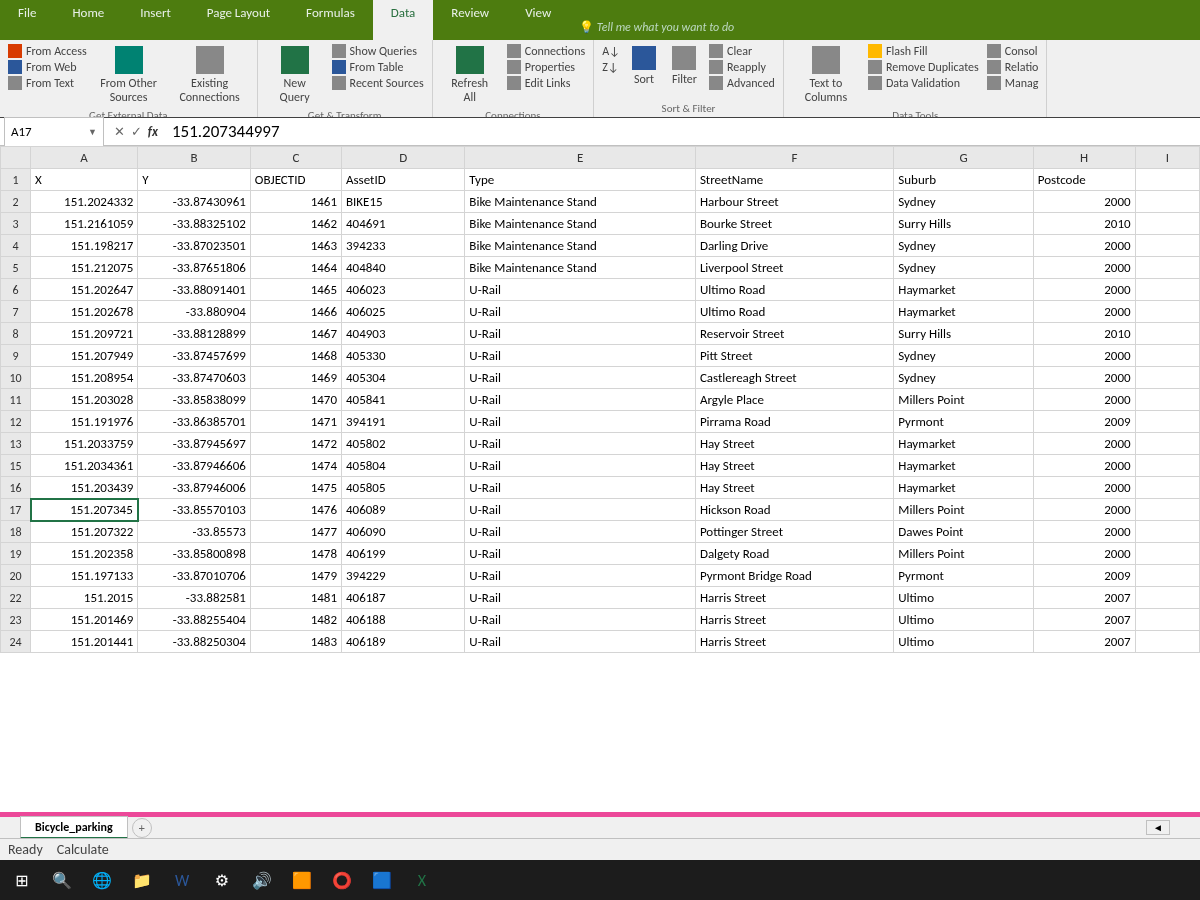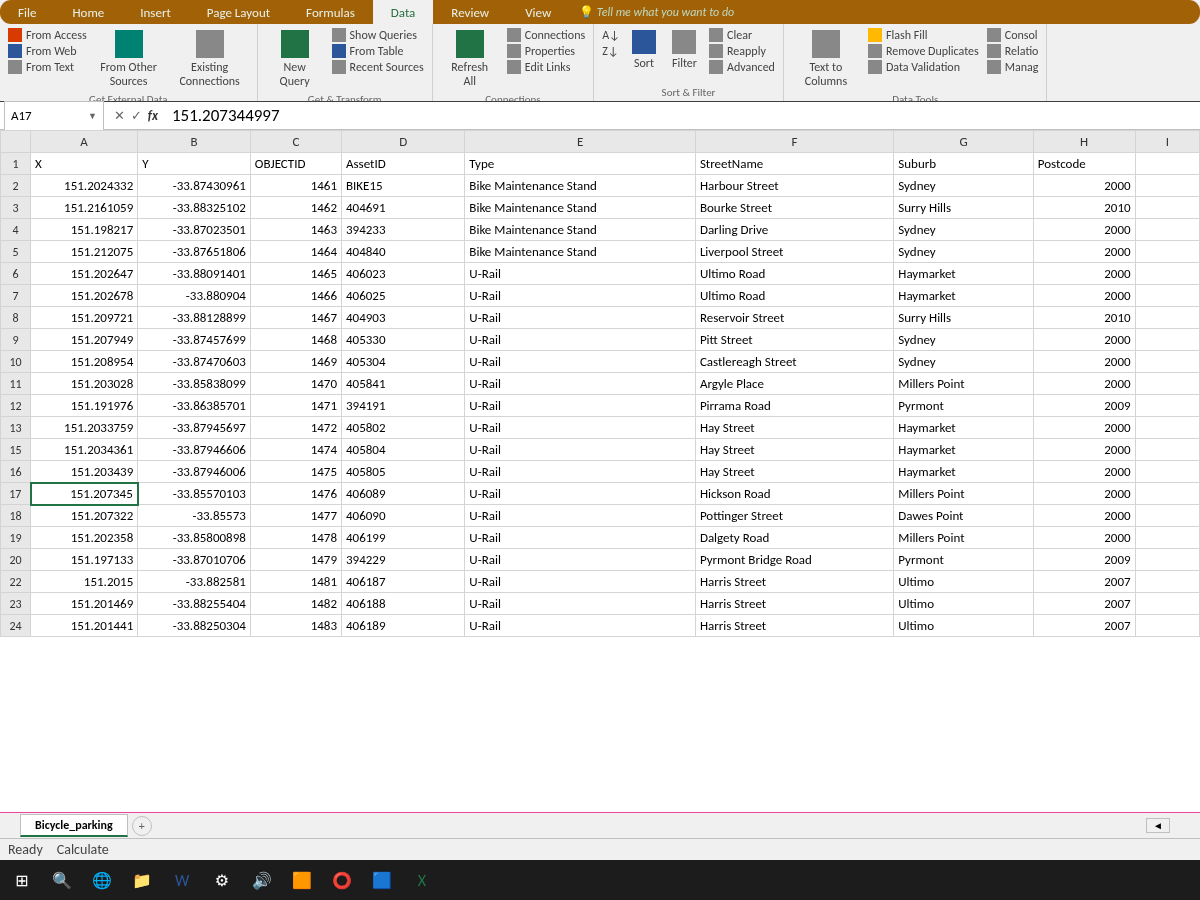--- a/index.html
+++ b/index.html
@@ -1,22 +1,22 @@
 <!DOCTYPE html>
 <html><head>
 <meta charset="utf-8">
 <style>
   * { box-sizing: border-box; margin: 0; padding: 0; font-family: "Segoe UI", Calibri, Arial, sans-serif; }
   body { background: #f0f0f0; width: 1200px; height: 900px; overflow: hidden; display: flex; flex-direction: column; }
   
   
-  .menubar { background: #a16207; display: flex; height: 24px; color: #e8f0e8; font-size: 13px; border-radius: 11px; }
+  .menubar { background: #4d7c0f; display: flex; height: 40px; color: #e8f0e8; font-size: 13px; }
   .menubar .tab { padding: 5px 18px; cursor: pointer; }
   .menubar .tab.active { background: #f0f0f0; color: #2a7040; }
-  .tellme { padding: 5px 10px; color: #bcd8c0; font-style: italic; font-size: 12px; }
+  .tellme { padding: 20px 10px; color: #bcd8c0; font-style: italic; font-size: 12px; }
   .tellme::before { content: "💡 "; font-style: normal; }
   
   
   .ribbon { background: #f0f0f0; border-bottom: 1px solid #404040; height: 78px; display: flex; font-size: 12px; color: #444; overflow: hidden; }
   .group { border-right: 1px solid #d0d0d0; padding: 4px 8px 2px 8px; display: flex; flex-direction: column; justify-content: space-between; }
   .group-label { text-align: center; color: #666; font-size: 11px; margin-top: 2px; }
   .group-body { display: flex; gap: 8px; align-items: flex-start; }
   .rbtn { display: flex; flex-direction: column; align-items: center; gap: 2px; padding: 2px 4px; cursor: pointer; text-align: center; line-height: 1.2; }
   .ricon { width: 20px; height: 20px; display:inline-block; }
   .stack { display: flex; flex-direction: column; gap: 2px; }
@@ -39,21 +39,21 @@
   th { background: #e8e8e8; font-weight: normal; text-align: center; color:#333; position:relative;}
   th.rowhead { background: #e8e8e8; text-align: center; width: 28px; font-size:12px;}
   td { text-align: right; background:#fff; }
   td.txt { text-align: left; }
   tr.header-row td { text-align:left; background:#fff;}
   .selcell { border: 2px solid #217346 !important; }
   .corner { background:#e8e8e8; width:28px;}
   .col-A{width:100px}.col-B{width:105px}.col-C{width:85px}.col-D{width:115px}.col-E{width:215px}.col-F{width:185px}.col-G{width:130px}.col-H{width:95px}.col-I{width:60px}
   
   
-  .sheettabs { background:#f0f0f0; border-top:1px solid #ec4899; height:26px; display:flex; align-items:center; font-size:12px; padding-left:20px; gap:4px;}
+  .sheettabs { background:#f0f0f0; border-top:5px solid #ec4899; height:26px; display:flex; align-items:center; font-size:12px; padding-left:20px; gap:4px;}
   .sheettab { background:#fff; border:1px solid #c0c0c0; border-bottom:none; padding:3px 14px; cursor:pointer; }
   .sheettab.active { font-weight:bold; border-bottom:2px solid #217346;}
   .addsheet { width:20px; height:20px; border:1px solid #c0c0c0; border-radius:50%; display:flex; align-items:center; justify-content:center; cursor:pointer; color:#666;}
   .sheet-scroll { margin-left:auto; margin-right:30px; display:flex; gap:2px;}
   .sheet-scroll span { border:1px solid #c0c0c0; padding:0 6px; font-size:10px; cursor:pointer;}
   
   
   .status { background:#f0f0f0; border-top:1px solid #c0c0c0; height:22px; display:flex; align-items:center; font-size:14px; padding:0 8px; gap:14px; color:#444;}
   
   

